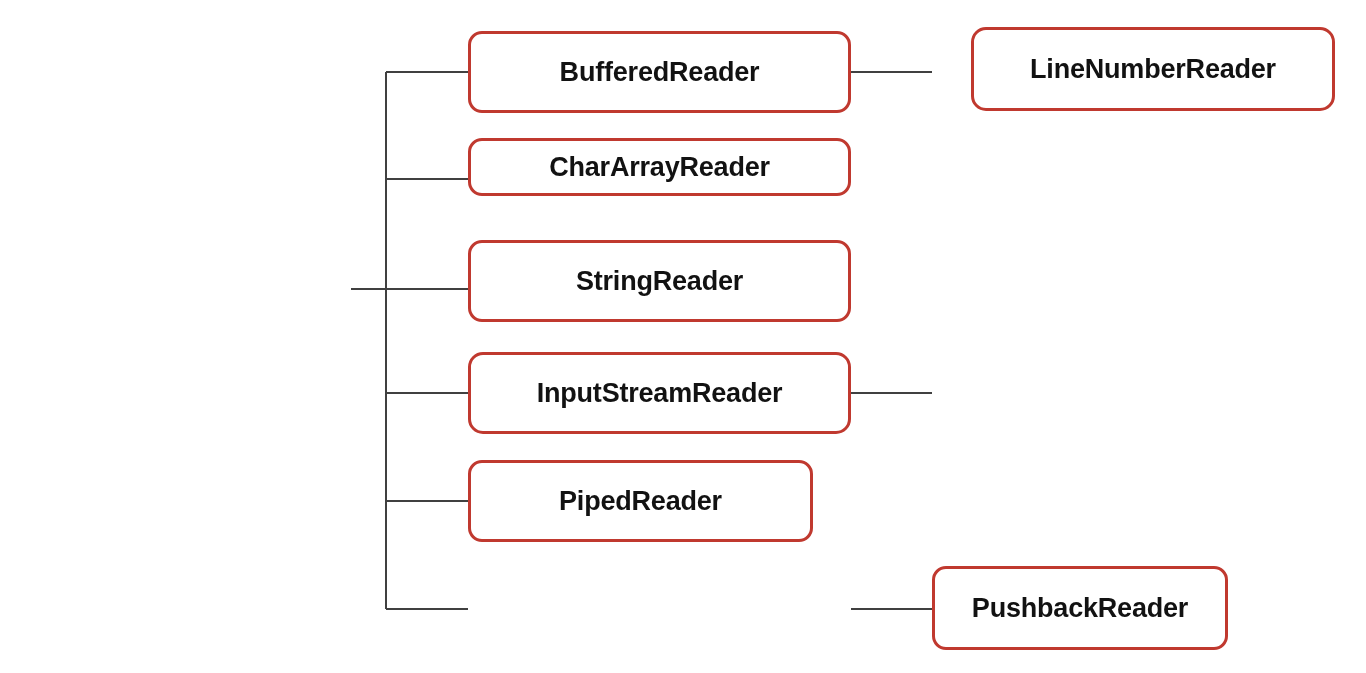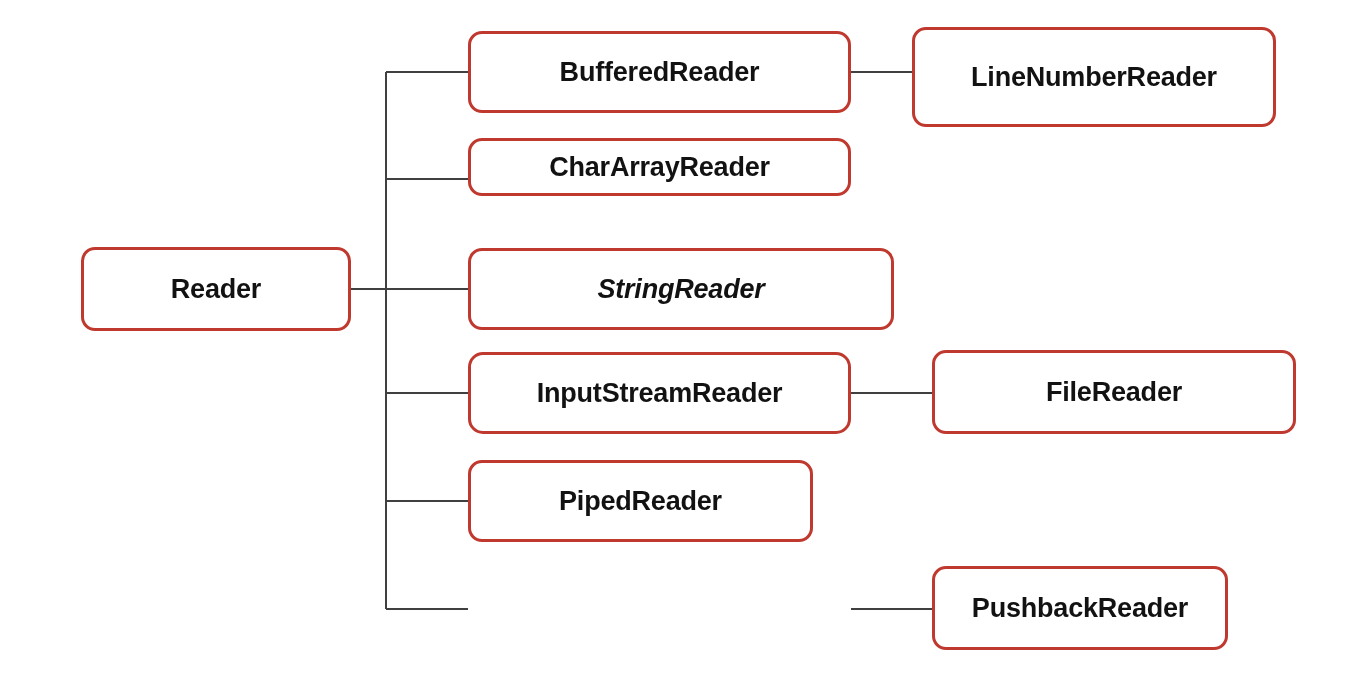--- a/index.html
+++ b/index.html
@@ -58,50 +58,44 @@
       <line x1="386" y1="289" x2="468" y2="289"></line>
       <line x1="386" y1="393" x2="468" y2="393"></line>
       <line x1="386" y1="501" x2="468" y2="501"></line>
       <line x1="386" y1="609" x2="468" y2="609"></line>
       <line x1="851" y1="72" x2="932" y2="72"></line>
       <line x1="851" y1="393" x2="932" y2="393"></line>
       <line x1="851" y1="609" x2="932" y2="609"></line>
     </g>
   </svg>
 
-  <div class="node-box" style="left:81px; top:247px; width:270px; height:84px;">
-    <span class="node-label">Reader</span>
-  </div>
 
   <div class="node-box" style="left:468px; top:31px; width:383px; height:82px;">
     <span class="node-label">BufferedReader</span>
   </div>
 
   <div class="node-box" style="left:468px; top:138px; width:383px; height:58px;">
     <span class="node-label">CharArrayReader</span>
   </div>
 
-  <div class="node-box" style="left:468px; top:248px; width:426px; height:82px;font-style:italic;">
+  <div class="node-box" style="left:468px; top:240px; width:383px; height:82px;">
     <span class="node-label">StringReader</span>
   </div>
 
   <div class="node-box" style="left:468px; top:352px; width:383px; height:82px;border-radius:15px;">
     <span class="node-label">InputStreamReader</span>
   </div>
 
   <div class="node-box" style="left:468px; top:460px; width:345px; height:82px;">
     <span class="node-label">PipedReader</span>
   </div>
 
 
-  <div class="node-box" style="left:912px; top:27px; width:364px; height:100px;">
+  <div class="node-box" style="left:971px; top:27px; width:364px; height:84px;border-radius:15px;">
     <span class="node-label">LineNumberReader</span>
   </div>
 
-  <div class="node-box" style="left:932px; top:350px; width:364px; height:84px;">
-    <span class="node-label">FileReader</span>
-  </div>
 
   <div class="node-box" style="left:932px; top:566px; width:296px; height:84px;">
     <span class="node-label">PushbackReader</span>
   </div>
 
 </div>
 
 </body></html>

